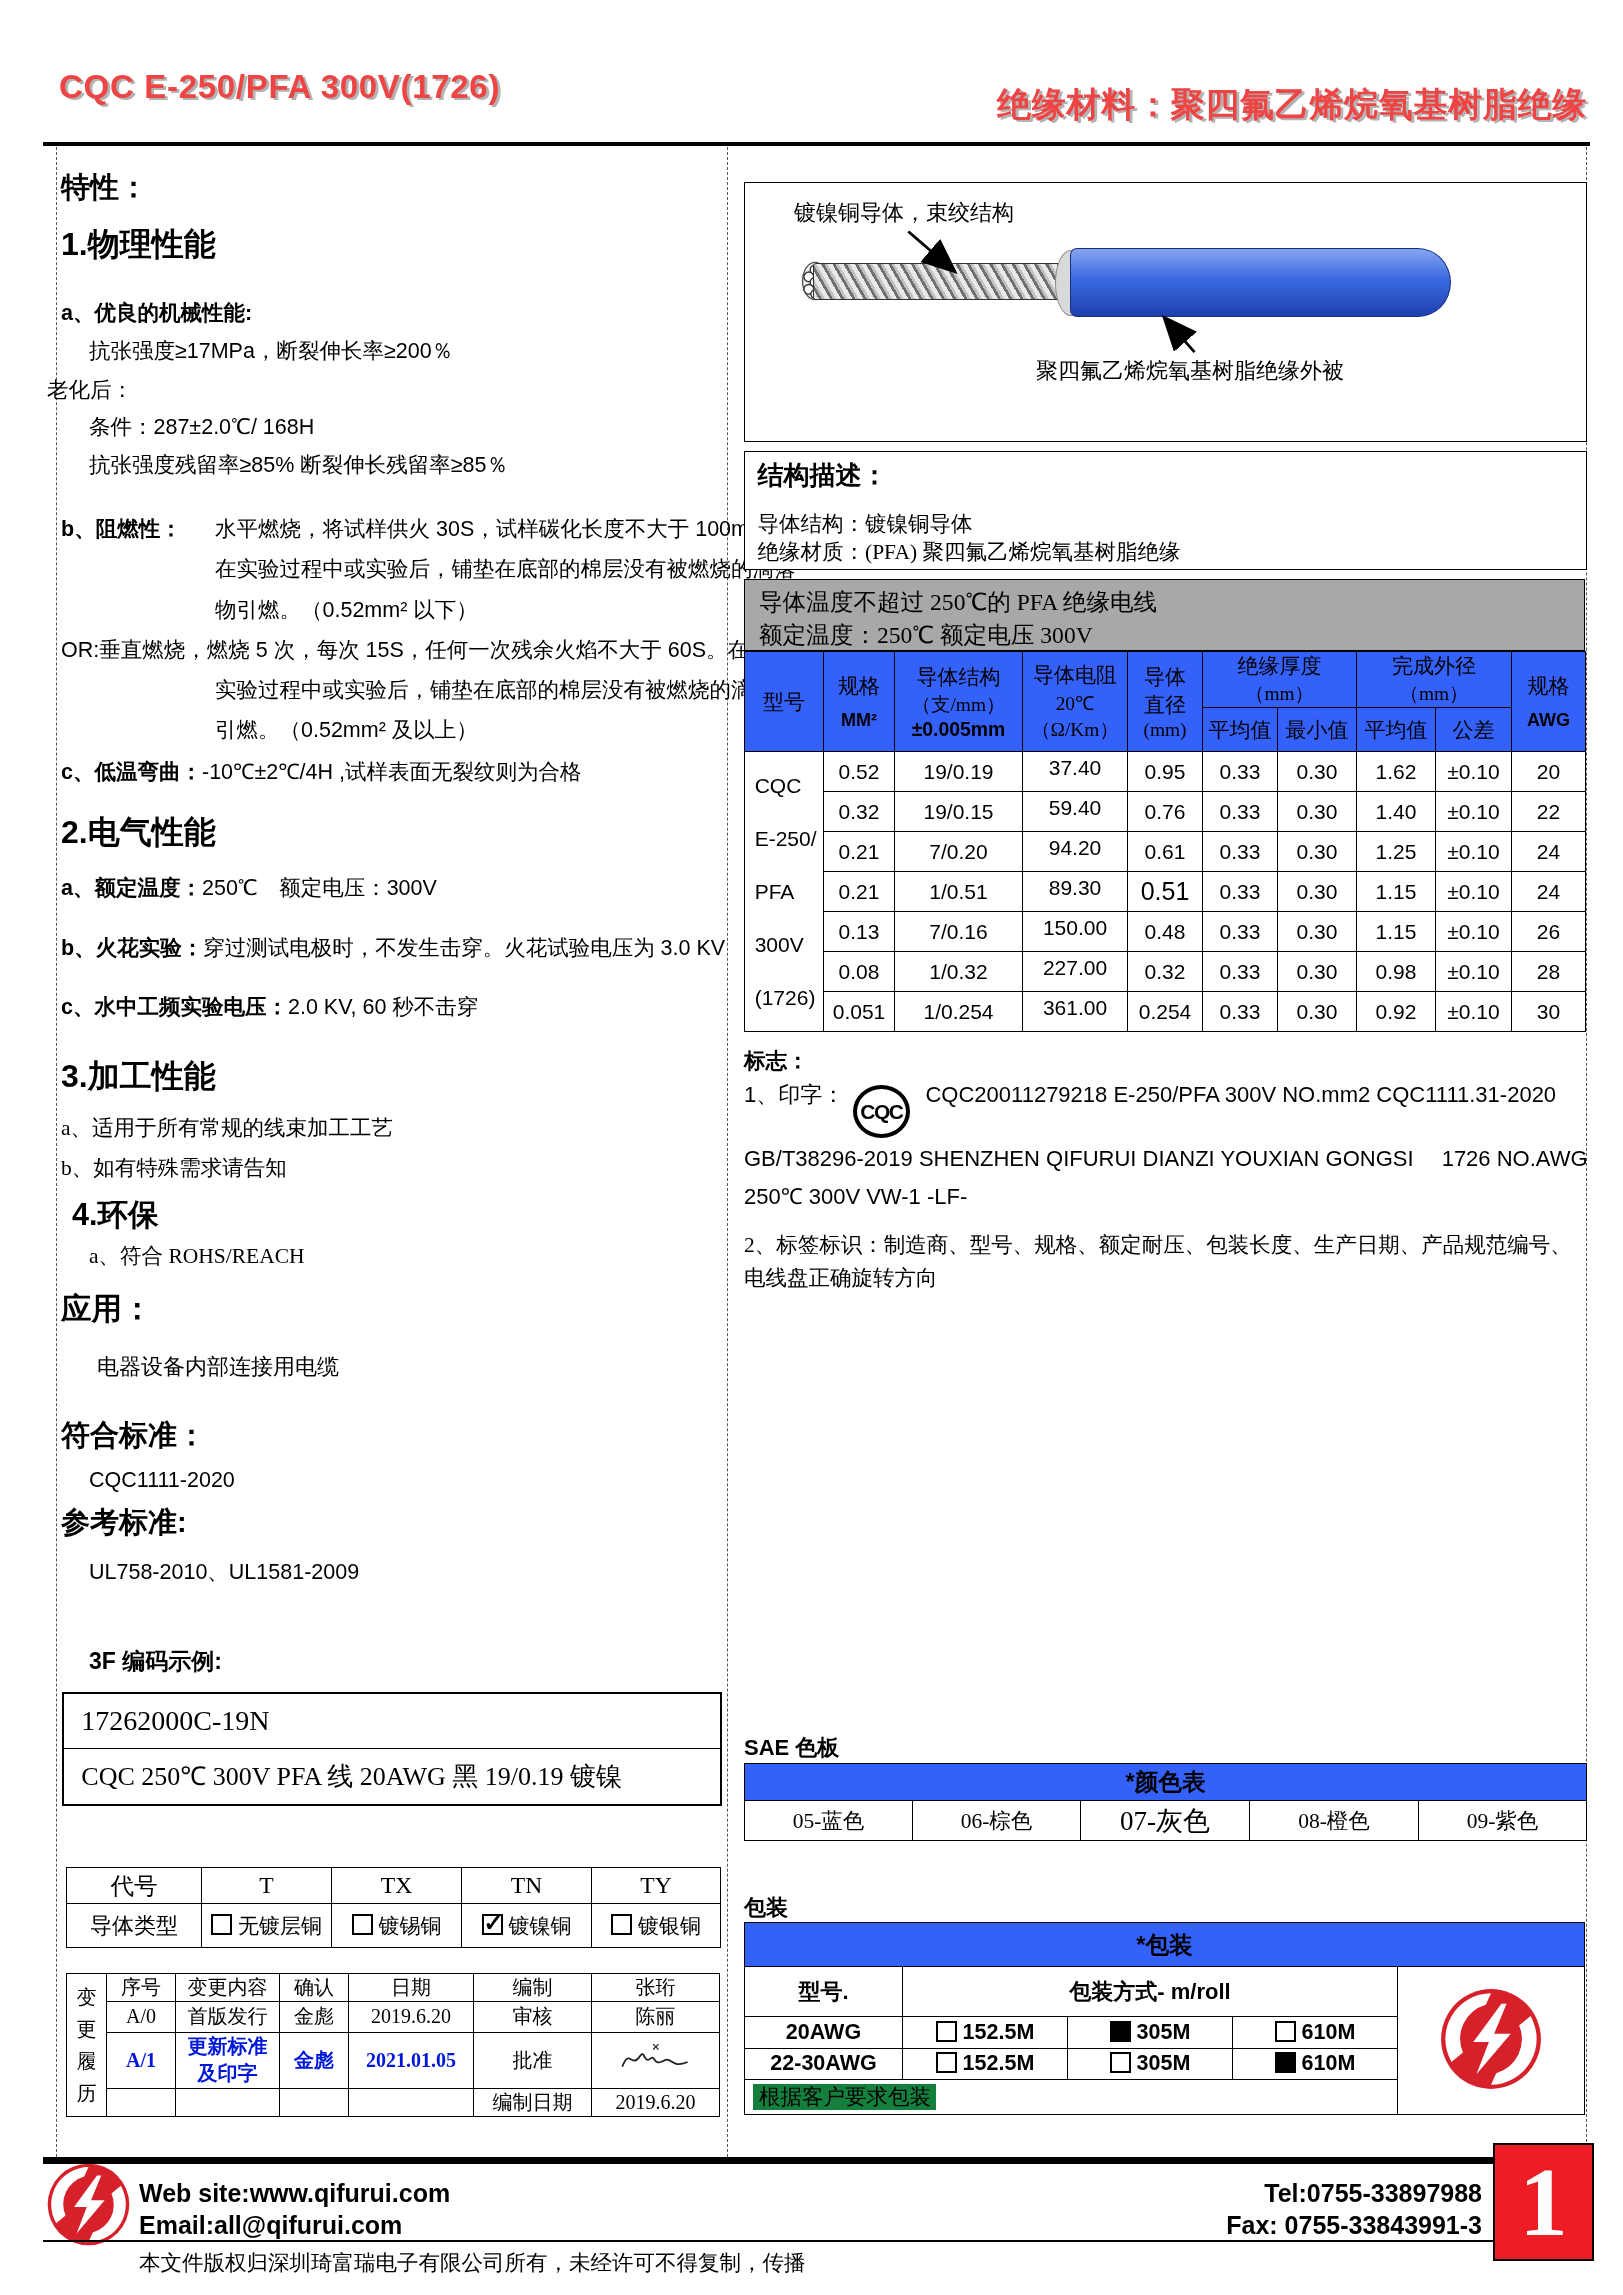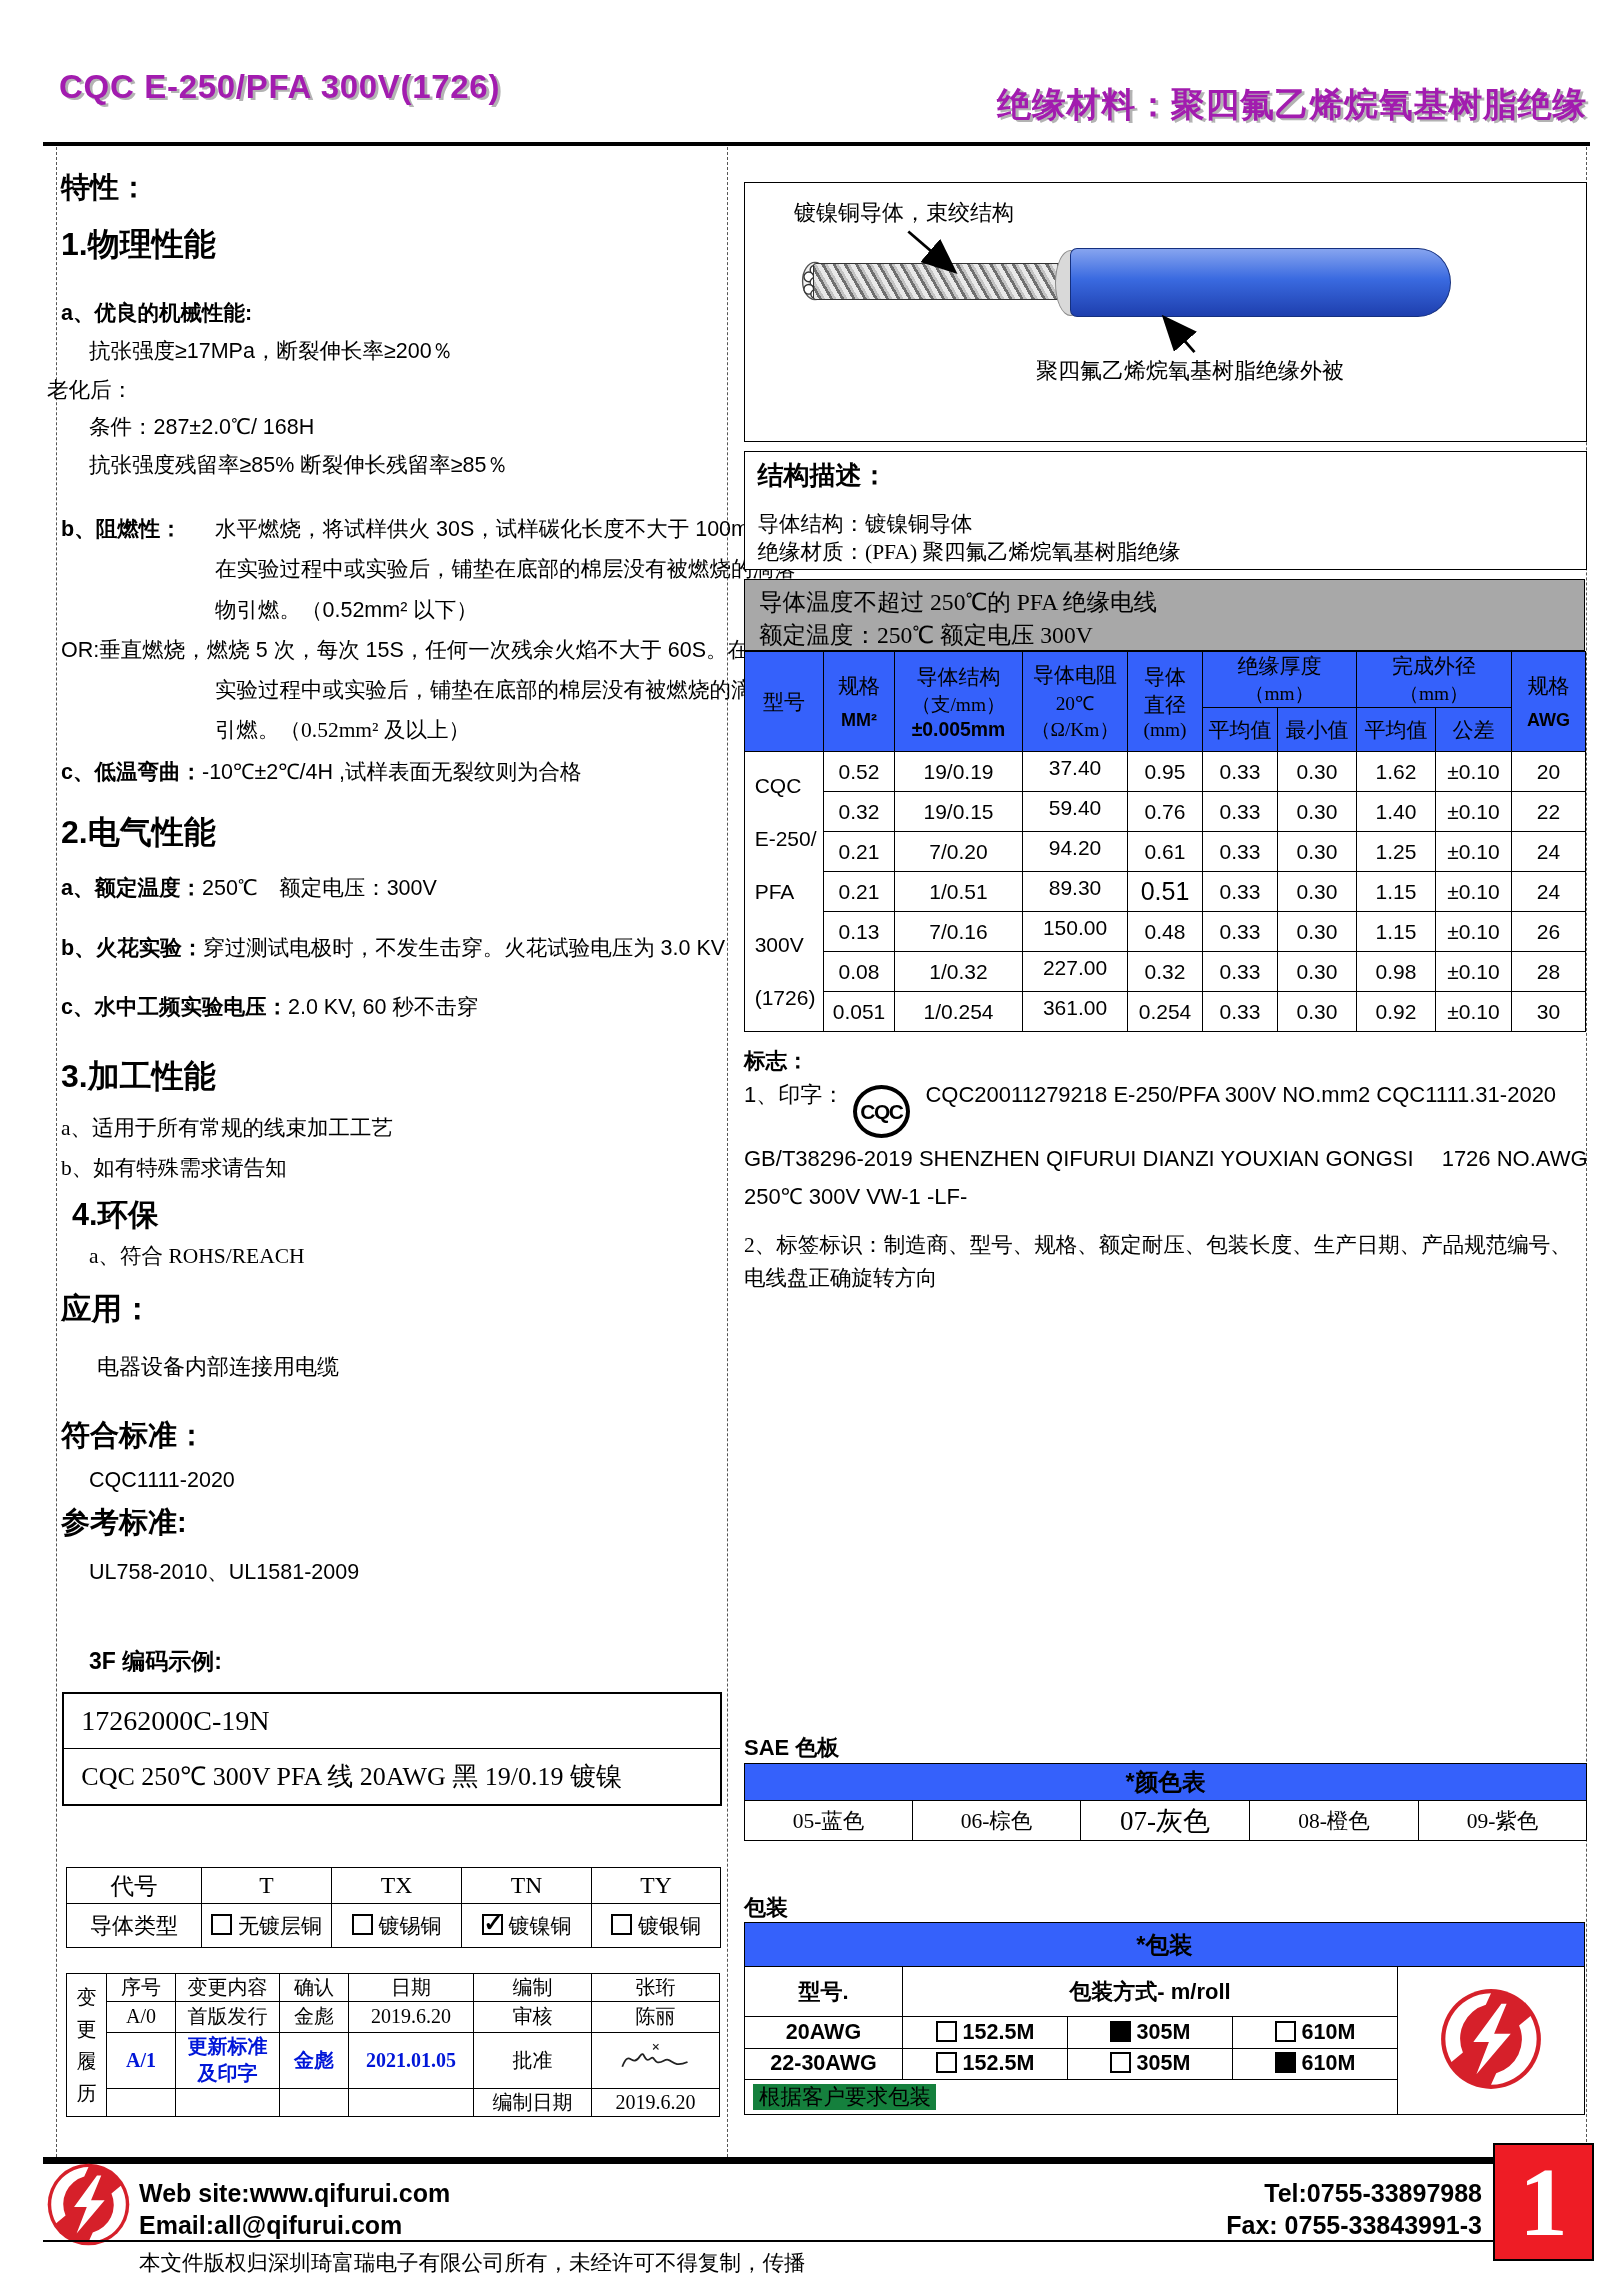--- a/index.html
+++ b/index.html
@@ -2,21 +2,21 @@
 <html style="font-size:11px"><head>
 <meta charset="utf-8">
 <style>
   html,body{margin:0;padding:0;background:#fff;}
   .page{position:relative;width:1623px;height:2295px;background:#ffffff;overflow:hidden;
         font-family:"Liberation Sans",sans-serif;color:#000;}
   .t{position:absolute;white-space:nowrap;color:#000;}
   .sans{font-family:"Liberation Sans",sans-serif;}
   .serif{font-family:"Liberation Serif",serif;}
   .b{font-weight:bold;}
-  .shadowed{color:#a21caf;text-shadow:2.8px 2.1px 0 #b3b3b3;font-weight:bold;letter-spacing:0.7px;}
+  .shadowed{color:#ef4444;text-shadow:2.8px 2.1px 0 #b3b3b3;font-weight:bold;letter-spacing:0.7px;}
   .hline{position:absolute;background:#000;}
   .vdash{position:absolute;border-left:1.4px dashed #555;width:0;}
   .box{position:absolute;border:2.1px solid #000;background:#fff;}
   table{border-collapse:collapse;table-layout:fixed;position:absolute;background:#fff;}
   th,td{border:1.4px solid #000;text-align:center;vertical-align:middle;padding:0;overflow:hidden;}
   .bluehead{background:#3561fb;}
   .graycap{position:absolute;background:#a8a8a8;border:1.4px solid #000;box-sizing:border-box;}
   .checkbox{display:inline-block;width:17.3px;height:17.3px;border:2.8px solid #000;background:#fff;
             vertical-align:-2.8px;margin-right:5.6px;position:relative;}
   .checkbox.checked::after{content:"✓";position:absolute;left:0px;top:-7px;font-size:23.6px;font-weight:bold;color:#000;}
@@ -52,21 +52,21 @@
   <div class="t sans" style="left:47px;top:375px;font-size:21.5px;">老化后：</div>
   <div class="t sans" style="left:89px;top:412px;font-size:21.5px;">条件：287±2.0℃/ 168H</div>
   <div class="t sans" style="left:89px;top:450px;font-size:21.5px;">抗张强度残留率≥85%  断裂伸长残留率≥85％</div>
 
   <div class="t b sans" style="left:61px;top:514px;font-size:21.5px;">b、阻燃性：</div>
   <div class="t sans" style="left:215px;top:514px;font-size:21.5px;">水平燃烧，将试样供火 30S，试样碳化长度不大于 100mm,</div>
   <div class="t sans" style="left:215px;top:554px;font-size:21.5px;">在实验过程中或实验后，铺垫在底部的棉层没有被燃烧的滴落</div>
   <div class="t sans" style="left:215px;top:595px;font-size:21.5px;">物引燃。（0.52mm² 以下）</div>
   <div class="t sans" style="left:61px;top:635px;font-size:21.5px;">OR:垂直燃烧，燃烧 5 次，每次 15S，任何一次残余火焰不大于 60S。在</div>
   <div class="t sans" style="left:215px;top:675px;font-size:21.5px;">实验过程中或实验后，铺垫在底部的棉层没有被燃烧的滴落物</div>
-  <div class="t sans" style="left:215px;top:715px;font-size:21.5px;font-family:Liberation Serif, serif;">引燃。（0.52mm² 及以上）</div>
+  <div class="t sans" style="left:215px;top:715px;font-size:21.5px;">引燃。（0.52mm² 及以上）</div>
 
   <div class="t" style="left:61px;top:756px;font-size:21.5px;">
     <span class="b sans">c、低温弯曲：</span><span class="sans">-10℃±2℃/4H ,试样表面无裂纹则为合格</span>
   </div>
 
   <div class="t b sans" style="left:61px;top:811px;font-size:32px;">2.电气性能</div>
   <div class="t" style="left:61px;top:873px;font-size:21.5px;">
     <span class="b sans">a、额定温度：</span><span class="sans">250℃　额定电压：300V</span>
   </div>
   <div class="t" style="left:61px;top:933px;font-size:21.5px;">

